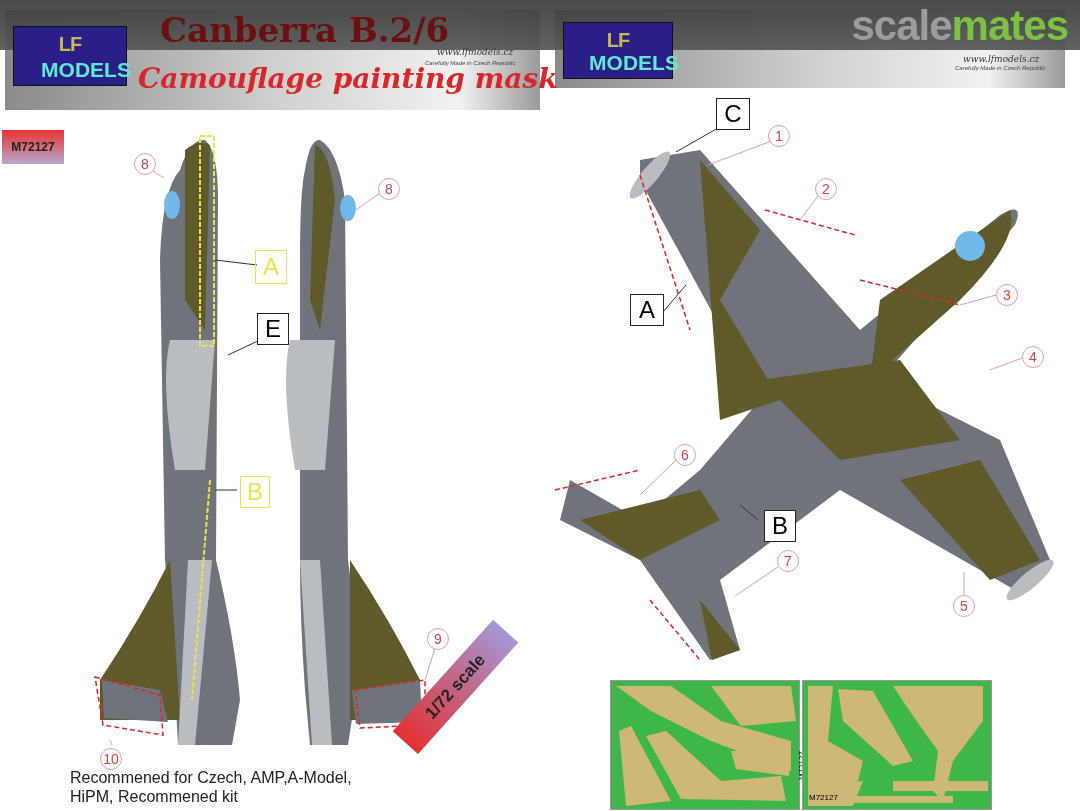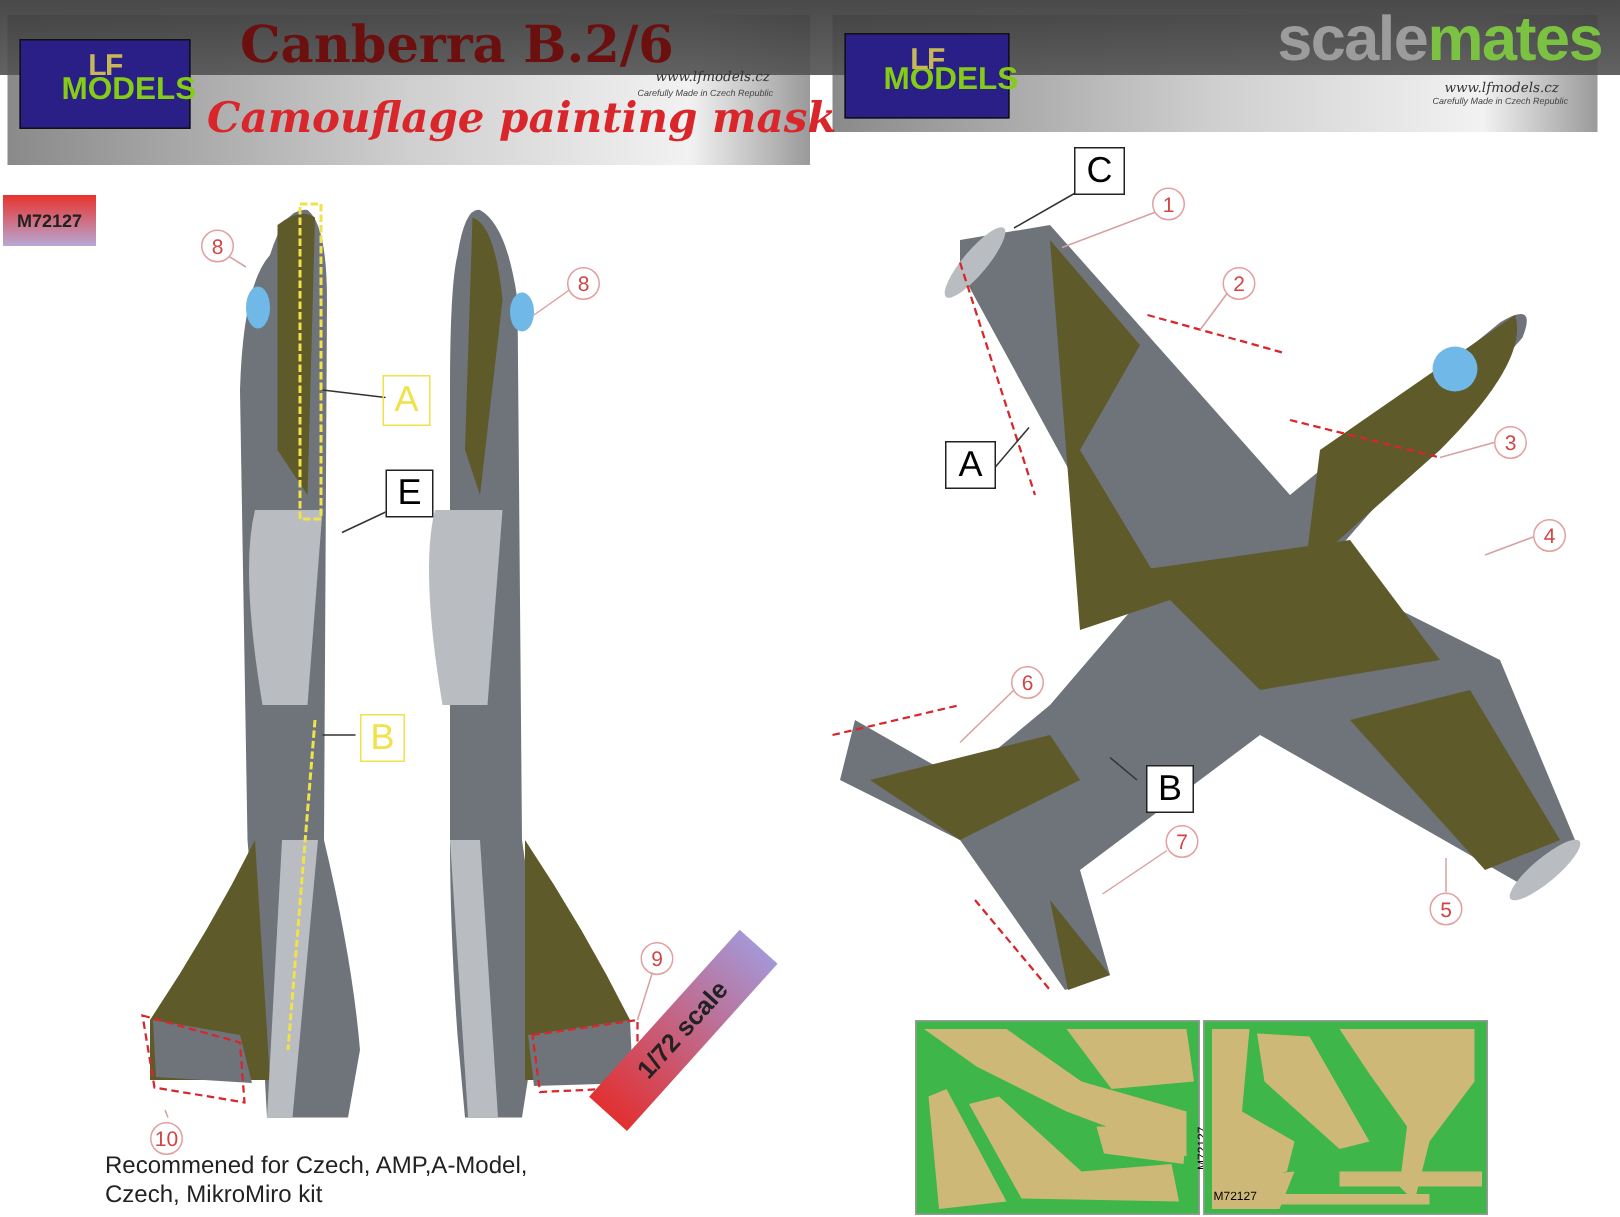--- a/index.html
+++ b/index.html
@@ -3,21 +3,21 @@
 <meta charset="utf-8">
 <style>
   html,body{margin:0;padding:0;}
   body{width:1080px;height:811px;position:relative;overflow:hidden;background:#fff;font-family:"Liberation Sans",sans-serif;}
   .topbar{position:absolute;left:0;top:0;width:1080px;height:50px;background:linear-gradient(#3a3a3a,#555);opacity:.92;z-index:5;}
   .header{position:absolute;top:10px;height:100px;background:linear-gradient(90deg,#8a8a8a 0%,#cfcfcf 50%,#f2f2f2 85%,#9a9a9a 100%);}
   .header.left{left:5px;width:535px;}
   .header.right{left:555px;width:510px;top:10px;height:78px;}
   .logo{position:absolute;background:#2a1f86;border:1px solid #111;display:flex;flex-direction:column;align-items:center;justify-content:flex-end;z-index:6;}
   .logo .wings{position:absolute;top:6px;left:0;right:0;text-align:center;color:#c8b75a;font-weight:bold;font-size:20px;letter-spacing:-1px;}
-  .logo .models{color:#84cc16;font-weight:bold;font-size:21px;padding-bottom:13px;margin-left:32px;}
+  .logo .models{color:#5eead4;font-weight:bold;font-size:21px;padding-bottom:3px;margin-left:32px;}
   .title1{position:absolute;left:160px;top:10px;font-family:"DejaVu Serif",serif;font-weight:bold;font-size:34px;color:#6b0f0f;z-index:6;}
   .title2{position:absolute;left:138px;top:62px;font-family:"DejaVu Serif",serif;font-style:italic;font-weight:bold;font-size:28px;color:#d8262b;z-index:6;}
   .www{position:absolute;font-family:"DejaVu Serif",serif;font-style:italic;font-size:9px;color:#333;z-index:6;}
   .tagline{position:absolute;font-style:italic;font-size:6px;color:#444;z-index:6;}
   .brand{position:absolute;right:12px;top:2px;font-weight:bold;font-size:42px;z-index:7;letter-spacing:-1px;text-align:center;}
   .brand .a{color:#9c9c9c;} .brand .b{color:#7bc142;}
   .code{position:absolute;left:2px;top:130px;width:62px;height:34px;background:linear-gradient(#e8332d,#b7a8d4);font-weight:bold;font-size:12px;color:#222;display:flex;align-items:center;justify-content:center;}
   .label{position:absolute;border:1.5px solid #222;background:#fff;font-size:24px;display:flex;align-items:center;justify-content:center;}
   .label.y{border-color:#f0e24a;color:#f0e24a;background:transparent;}
   .num{position:absolute;width:20px;height:20px;border-radius:50%;border:1px solid #e4a0a0;color:#d24545;font-size:14px;display:flex;align-items:center;justify-content:center;background:#fff;}
@@ -129,21 +129,21 @@
 <div class="num" style="left:953px;top:595px;">5</div>
 <div class="num" style="left:674px;top:444px;">6</div>
 <div class="num" style="left:777px;top:550px;">7</div>
 <div class="num" style="left:134px;top:153px;">8</div>
 <div class="num" style="left:378px;top:178px;">8</div>
 <div class="num" style="left:427px;top:628px;">9</div>
 <div class="num" style="left:100px;top:748px;">10</div>
 
 <div class="reco">
   <div>Recommened for Czech, AMP,A-Model,</div>
-  <div>Czech, MikroMiro kit</div>
+  <div>HiPM, Recommened kit</div>
 </div>
 <div class="scale">1/72 scale</div>
 
 <div class="sheet" style="left:610px;width:188px;">
   <svg width="188" height="128">
       <path d="M5,5 L60,5 L110,40 L180,60 L180,90 L100,60 L40,30Z M100,5 L180,5 L185,40 L130,45Z M8,50 L20,45 L60,120 L15,125Z M35,55 L55,50 L110,100 L170,95 L175,120 L70,118Z M120,70 L180,70 L178,95 L125,88Z" fill="#cdb877"></path>
     </svg>
   <span style="position:absolute;left:176px;top:80px;font-size:8px;transform:rotate(-90deg);">M72127</span>
 </div>
 <div class="sheet" style="left:802px;width:188px;">

